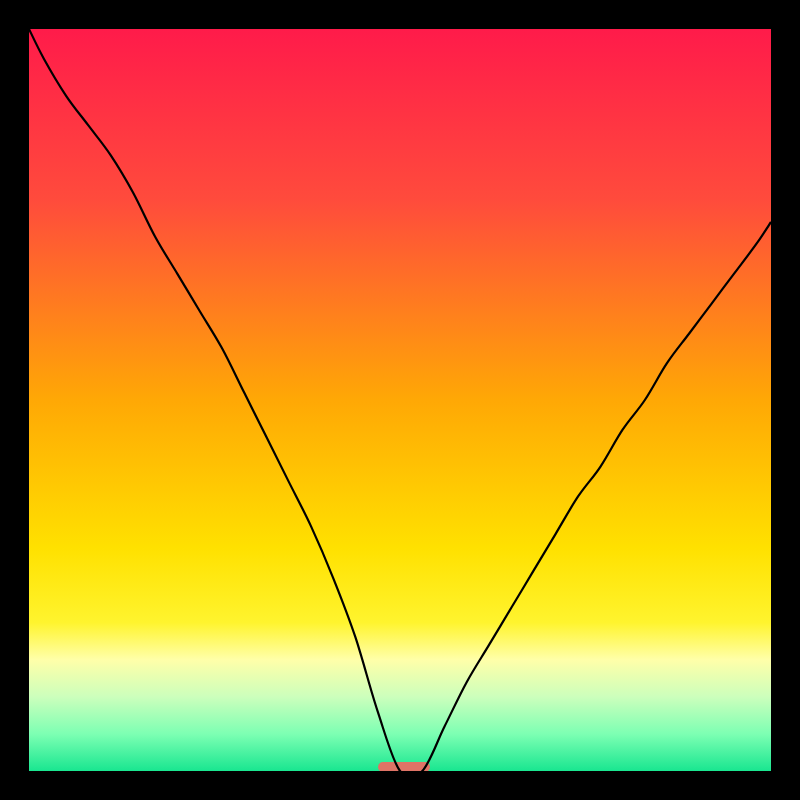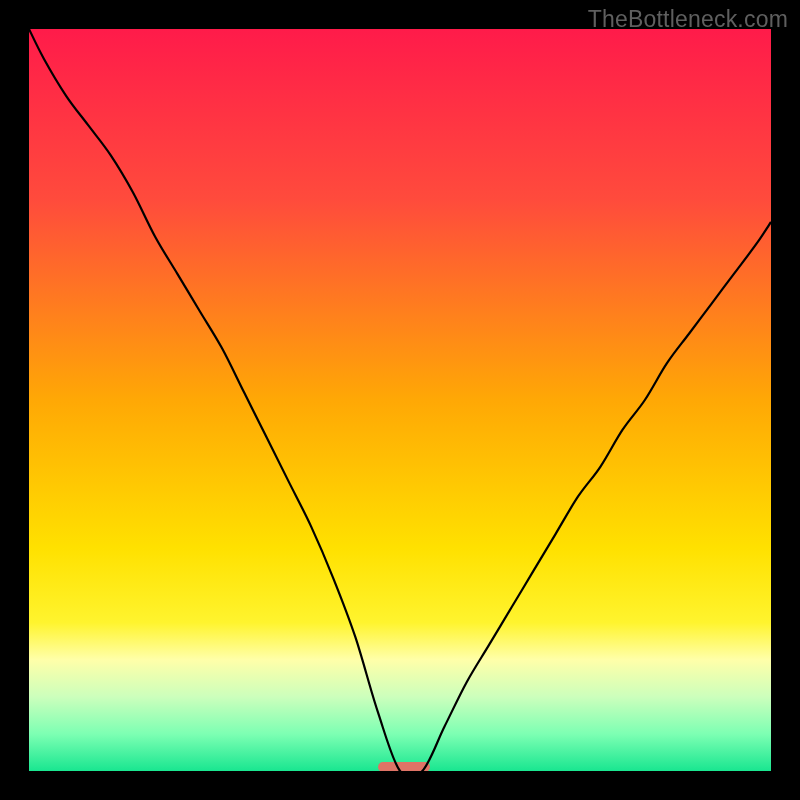--- a/index.html
+++ b/index.html
@@ -76,15 +76,14 @@
     </svg>
 
     <div class="marker" style="left: 47%; width: 7%; bottom: -0.2%; height: 1.4%; background: rgb(223, 115, 102);"></div>
 
     <svg class="curve-svg" viewBox="0 0 100 100" preserveAspectRatio="none">
       <path id="curve-path" d="M 0.00 0.00 C 0.33 0.67, 1.17 2.50, 2.00 4.00 C 2.83 5.50, 4.00 7.50, 5.00 9.00 C 6.00 10.50, 7.00 11.67, 8.00 13.00 C 9.00 14.33, 10.00 15.50, 11.00 17.00 C 12.00 18.50, 13.00 20.17, 14.00 22.00 C 15.00 23.83, 16.00 26.17, 17.00 28.00 C 18.00 29.83, 19.00 31.33, 20.00 33.00 C 21.00 34.67, 22.00 36.33, 23.00 38.00 C 24.00 39.67, 25.00 41.17, 26.00 43.00 C 27.00 44.83, 28.00 47.00, 29.00 49.00 C 30.00 51.00, 31.00 53.00, 32.00 55.00 C 33.00 57.00, 34.00 59.00, 35.00 61.00 C 36.00 63.00, 37.00 64.83, 38.00 67.00 C 39.00 69.17, 40.00 71.50, 41.00 74.00 C 42.00 76.50, 43.00 79.00, 44.00 82.00 C 45.00 85.00, 46.00 89.00, 47.00 92.00 C 48.00 95.00, 49.00 98.67, 50.00 100.00 C 51.00 101.33, 52.00 101.00, 53.00 100.00 C 54.00 99.00, 55.00 96.00, 56.00 94.00 C 57.00 92.00, 58.00 89.83, 59.00 88.00 C 60.00 86.17, 61.00 84.67, 62.00 83.00 C 63.00 81.33, 64.00 79.67, 65.00 78.00 C 66.00 76.33, 67.00 74.67, 68.00 73.00 C 69.00 71.33, 70.00 69.67, 71.00 68.00 C 72.00 66.33, 73.00 64.50, 74.00 63.00 C 75.00 61.50, 76.00 60.50, 77.00 59.00 C 78.00 57.50, 79.00 55.50, 80.00 54.00 C 81.00 52.50, 82.00 51.50, 83.00 50.00 C 84.00 48.50, 85.00 46.50, 86.00 45.00 C 87.00 43.50, 88.00 42.33, 89.00 41.00 C 90.00 39.67, 91.00 38.33, 92.00 37.00 C 93.00 35.67, 94.00 34.33, 95.00 33.00 C 96.00 31.67, 97.17 30.17, 98.00 29.00 C 98.83 27.83, 99.67 26.50, 100.00 26.00" fill="none" stroke="#000" stroke-width="0.35" vector-effect="non-scaling-stroke" style="stroke-width:2.2px"></path>
     </svg>
 
   </div>
 
-  <div class="watermark">TheBottleneck.com</div>
 
 </div>
 
 </body></html>

